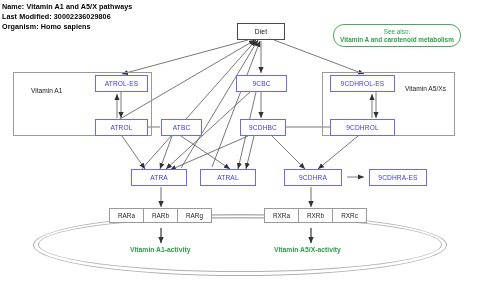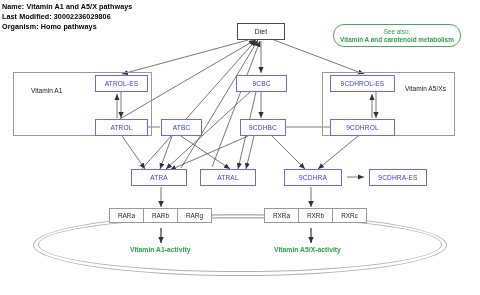--- a/index.html
+++ b/index.html
@@ -72,21 +72,21 @@
   }
 </style>
 </head>
 <body>
 
 <div id="stage">
 
   <div id="header">
     <div>Name: Vitamin A1 and A5/X pathways</div>
     <div>Last Modified: 30002236029806</div>
-    <div>Organism: Homo pathways</div>
+    <div>Organism: Homo sapiens</div>
   </div>
 
   <div id="seealso">
     <div class="l1">See also:</div>
     <div class="l2">Vitamin A and carotenoid metabolism</div>
   </div>
 
   <svg id="edges" viewBox="0 0 480 295">
     <defs>
       <marker id="ah" markerWidth="7" markerHeight="7" refX="6" refY="2.6" orient="auto" markerUnits="userSpaceOnUse">

